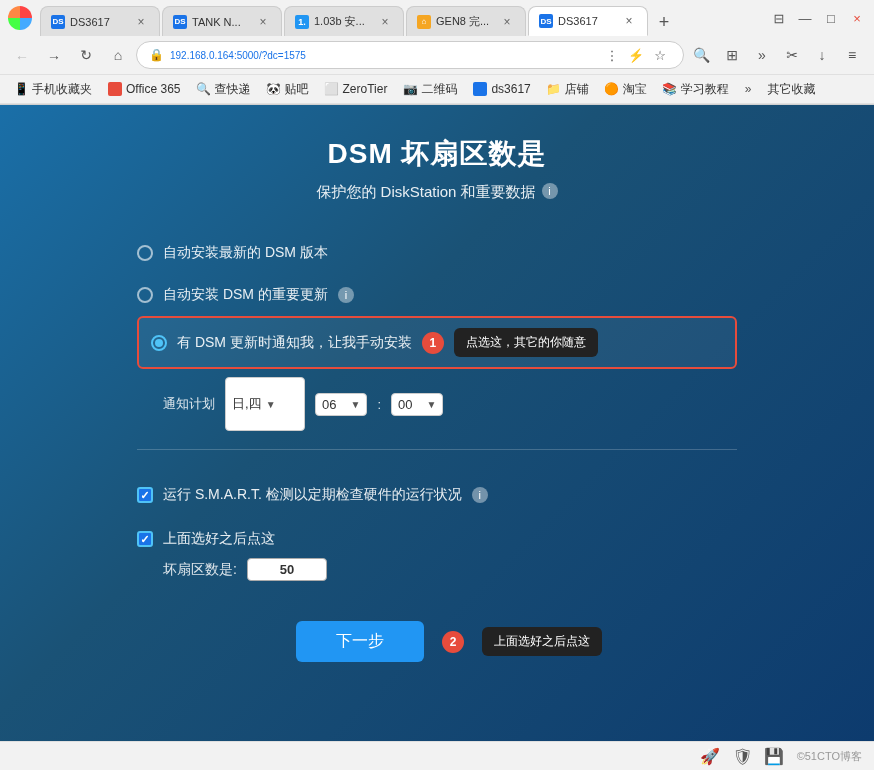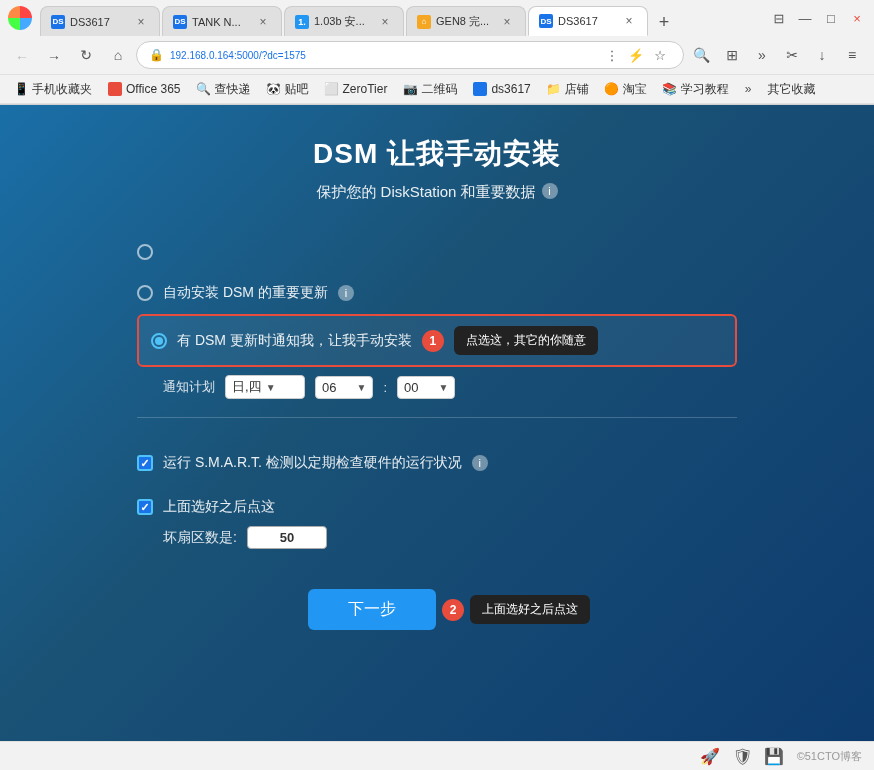--- a/index.html
+++ b/index.html
@@ -353,21 +353,21 @@
       align-items: center;
       gap: 10px;
       padding: 8px 0 8px 26px;
       color: rgba(255,255,255,0.85);
       font-size: 13px;
     }
     .dropdown-select {
       background: #fff;
       border: 1px solid #ccc;
       border-radius: 4px;
-      padding: 2px 6px;
+      padding: 17px 6px;
       font-size: 13px;
       color: #333;
       display: flex;
       align-items: center;
       gap: 4px;
       cursor: pointer;
       min-width: 80px;
     }
     .dropdown-arrow {
       color: #555;
@@ -375,21 +375,21 @@
     }
     .time-select {
       background: #fff;
       border: 1px solid #ccc;
       border-radius: 4px;
       padding: 3px 6px;
       font-size: 13px;
       color: #333;
       display: flex;
       align-items: center;
-      gap: 20px;
+      gap: 14px;
       cursor: pointer;
       min-width: 50px;
     }
 
     .divider-line {
       width: 100%;
       height: 1px;
       background: rgba(255,255,255,0.2);
       margin: 10px 0;
     }
@@ -445,21 +445,21 @@
       width: 80px;
       text-align: center;
       font-weight: bold;
     }
 
     .next-button-row {
       display: flex;
       justify-content: center;
       align-items: center;
       margin-top: 30px;
-      gap: 6px;
+      gap: 18px;
       padding-left: 24px;
     }
     .next-button {
       background: #2196F3;
       color: white;
       border: none;
       border-radius: 6px;
       padding: 10px 40px;
       font-size: 16px;
       cursor: pointer;
@@ -598,30 +598,31 @@
       <span>学习教程</span>
     </div>
     <div class="bookmark-more">»</div>
     <div class="bookmark-item">
       <span>其它收藏</span>
     </div>
   </div>
 </div>
 
 <div class="main-content">
-  <h1 class="page-title">DSM 让我手动安装</h1>
+  <h1 class="page-title">DSM 坏扇区数是</h1>
   <div class="page-subtitle">
     <span>保护您的 DiskStation 和重要数据</span>
     <div class="info-icon">i</div>
   </div>
 
   <div class="options-panel">
 
     <div class="option-row">
       <div class="radio-btn"></div>
+      <span>自动安装最新的 DSM 版本</span>
     </div>
 
     <div class="option-row">
       <div class="radio-btn"></div>
       <span>自动安装 DSM 的重要更新</span>
       <div class="info-icon">i</div>
     </div>
 
     <div class="option-row highlighted">
       <div class="radio-btn selected"></div>

